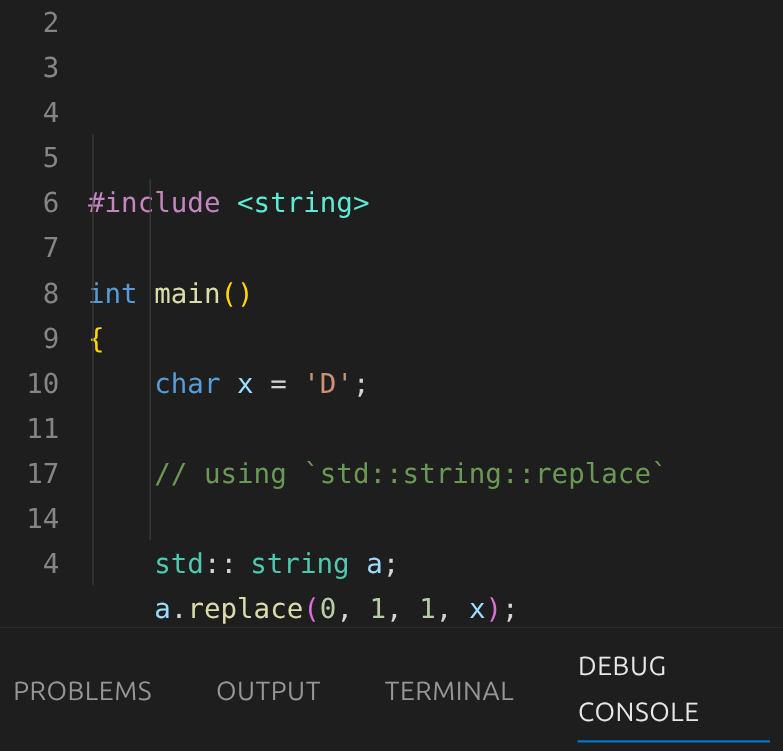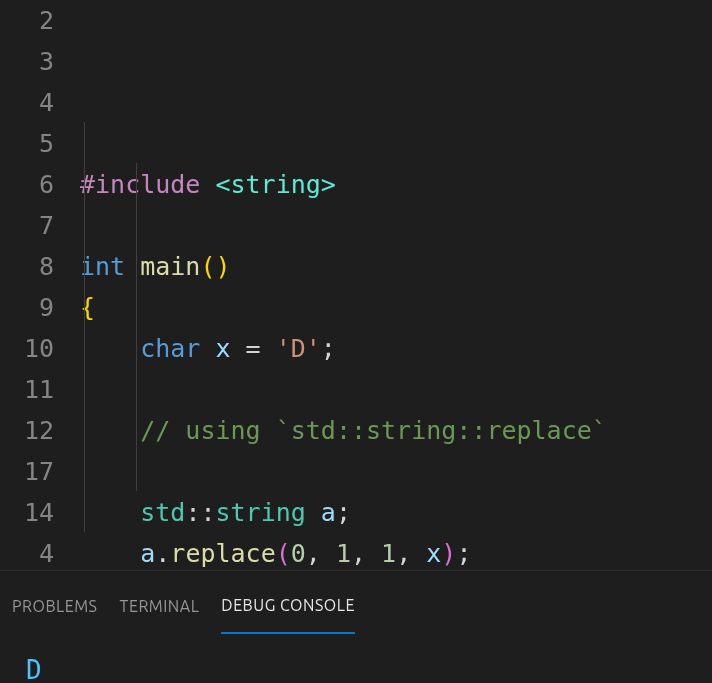--- a/index.html
+++ b/index.html
@@ -43,45 +43,45 @@
   }
   .indent-guide.g2 {
     left: 56px;
     top: 163px;
     height: 328px;
     background: #404040;
   }
   
   .mtk-pre { color: #c586c0; }
   .mtk-kw  { color: #569cd6; }
-  .mtk-type{ color: #4ec9b0; }
+  .mtk-type{ color: #4ec9b0; margin-left: 12px; }
   .mtk-fn  { color: #dcdcaa; }
   .mtk-var { color: #9cdcfe; }
   .mtk-str { color: #ce9178; }
   .mtk-num { color: #b5cea8; }
   .mtk-cmt { color: #6a9955; }
   .mtk-pun { color: #d4d4d4; }
   .mtk-op  { color: #d4d4d4; }
   .mtk-ns  { color: #4ec9b0; }
   .mtk-brace-y { color: #ffd700; }
   .mtk-brace-p { color: #da70d6; }
   .mtk-ang { color: #5eead4; }
 
   .panel {
     border-top: 1px solid #2b2b2b;
     background: #1e1e1e;
     height: 113px;
   }
   .tabs {
     display: flex;
     align-items: center;
-    gap: 22px;
+    gap: 58px;
     padding: 14px 12px 6px 12px;
     font-family: -apple-system, "Segoe UI", Ubuntu, sans-serif;
-    font-size: 16px;
+    font-size: 24px;
     color: #969696;
     letter-spacing: 0.5px;
   }
   .tab {
     cursor: pointer;
     padding-bottom: 6px;
   }
   .tab.active {
     color: #e7e7e7;
     border-bottom: 2px solid #0078d4;
@@ -101,31 +101,31 @@
       <div>2</div>
       <div>3</div>
       <div>4</div>
       <div>5</div>
       <div>6</div>
       <div>7</div>
       <div>8</div>
       <div>9</div>
       <div>10</div>
       <div>11</div>
-      <div>12</div>
       <div>17</div>
       <div>14</div>
       <div>4</div>
     </div>
   <div class="code" id="code">
     <div class="indent-guide"></div>
     <div class="indent-guide g2"></div>
   <div class="line"><span class="mtk-pre">#include </span><span class="mtk-ang">&lt;string&gt;</span></div><div class="line"></div><div class="line"><span class="mtk-kw">int </span><span class="mtk-fn">main</span><span class="mtk-brace-y">(</span><span class="mtk-brace-y">)</span></div><div class="line"><span class="mtk-brace-y">{</span></div><div class="line"><span class="mtk-pun">    </span><span class="mtk-kw">char </span><span class="mtk-var">x</span><span class="mtk-op"> = </span><span class="mtk-str">'D'</span><span class="mtk-pun">;</span></div><div class="line"></div><div class="line"><span class="mtk-pun">    </span><span class="mtk-cmt">// using `std::string::replace`</span></div><div class="line"></div><div class="line"><span class="mtk-pun">    </span><span class="mtk-ns">std</span><span class="mtk-pun">::</span><span class="mtk-type">string</span><span class="mtk-var"> a</span><span class="mtk-pun">;</span></div><div class="line"><span class="mtk-pun">    </span><span class="mtk-var">a</span><span class="mtk-pun">.</span><span class="mtk-fn">replace</span><span class="mtk-brace-p">(</span><span class="mtk-num">0</span><span class="mtk-pun">, </span><span class="mtk-num">1</span><span class="mtk-pun">, </span><span class="mtk-num">1</span><span class="mtk-pun">, </span><span class="mtk-var">x</span><span class="mtk-brace-p">)</span><span class="mtk-pun">;</span></div></div>
 </div>
 
 <div class="panel">
   <div class="tabs">
     <span class="tab">PROBLEMS</span>
+    <span class="tab">OUTPUT</span>
     <span class="tab">TERMINAL</span>
     <span class="tab active">DEBUG CONSOLE</span>
   </div>
   <div class="console-out">D</div>
 </div>
 
 </body></html>

